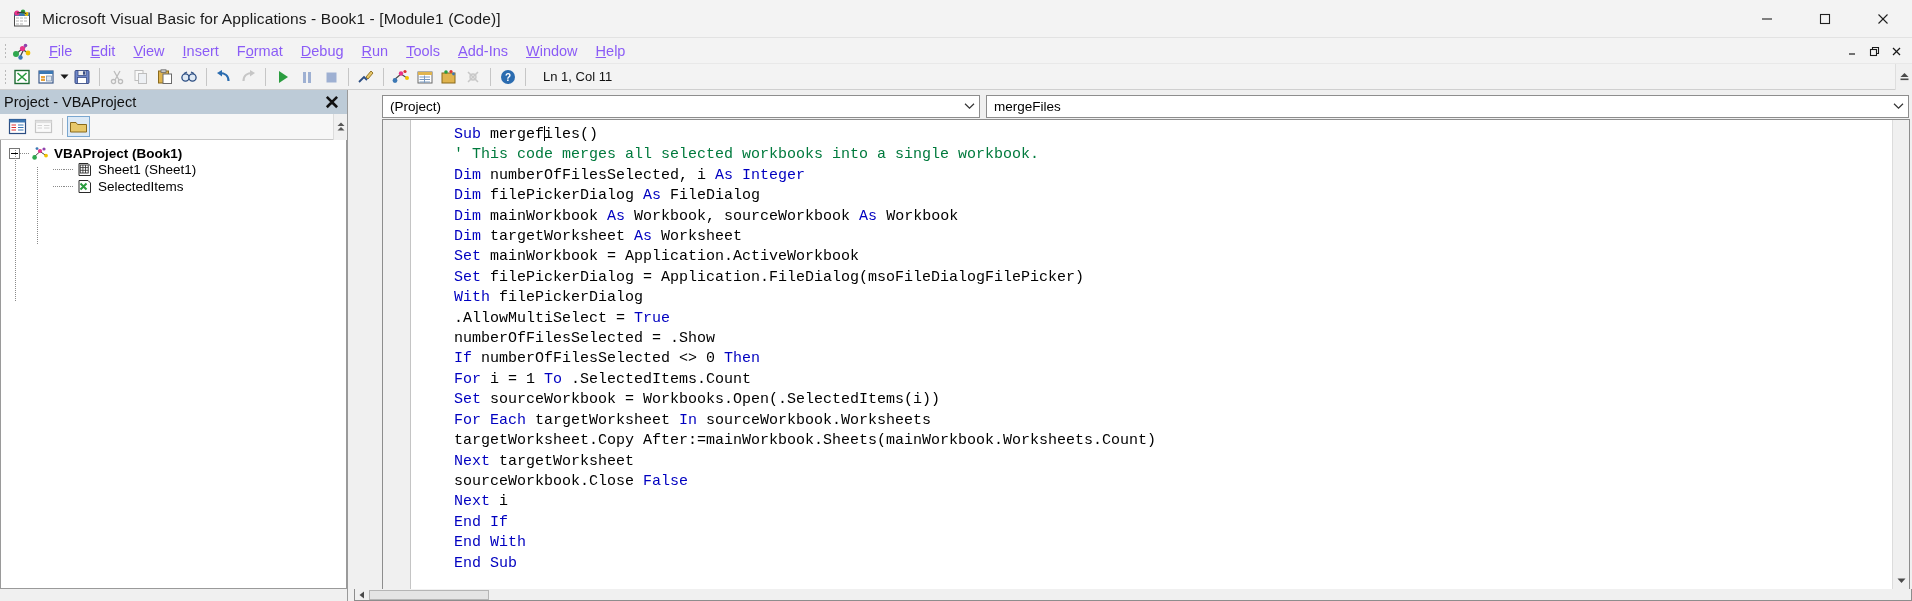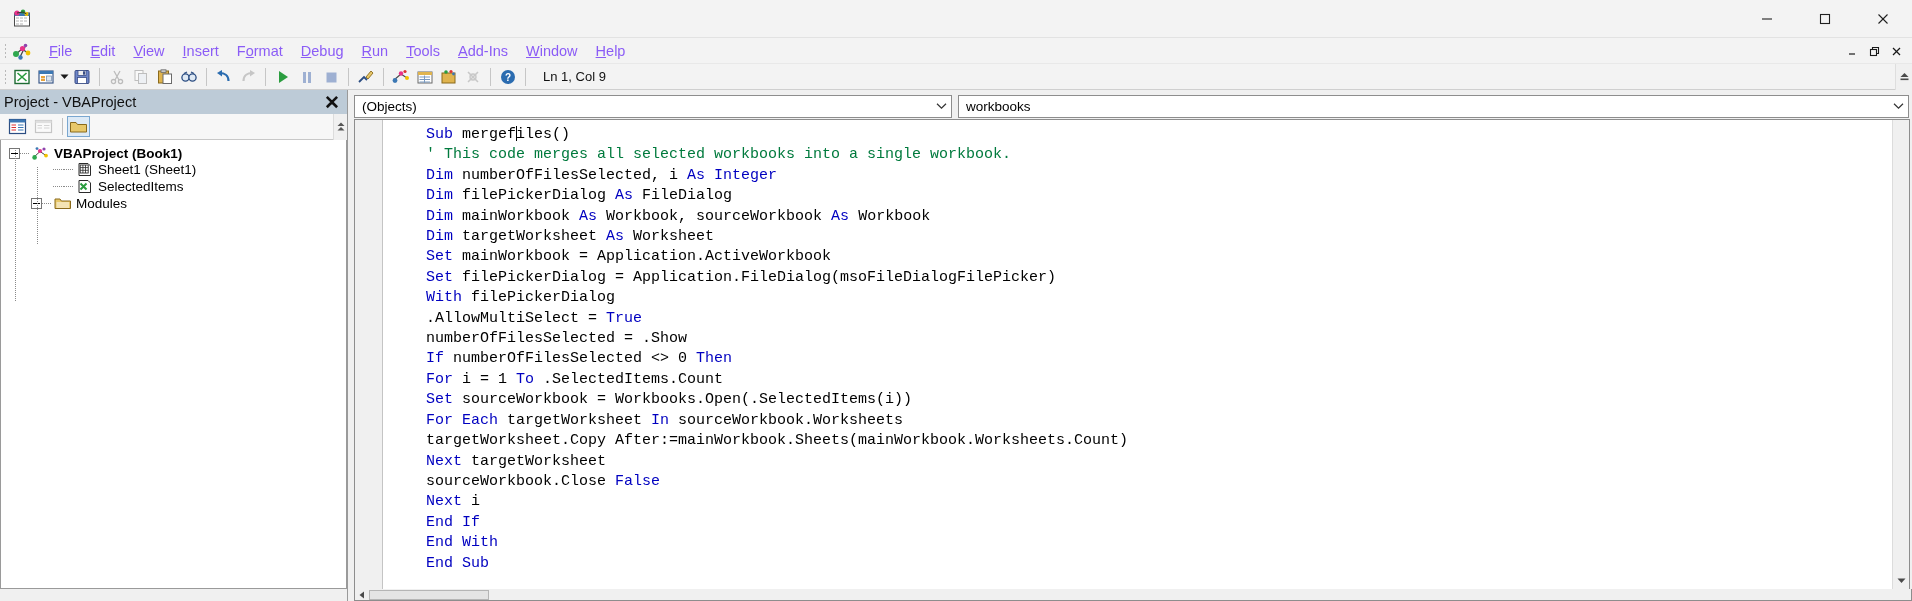--- a/index.html
+++ b/index.html
@@ -112,20 +112,21 @@
     border-left: 1px solid #dedede;
     display: flex; align-items: center; justify-content: center;
   }
 
   
   .body {
     flex: 1 1 auto;
     display: flex;
     min-height: 0;
     background: #f0f0f0;
+    gap: 28px;
   }
 
   
   .projpanel {
     width: 348px; flex: 0 0 348px;
     display: flex; flex-direction: column;
     background: #f0f0f0;
     border-right: 1px solid #9a9a9a;
   }
   .proj-header {
@@ -333,20 +334,21 @@
           <rect x="4" y="14" width="3" height="2"></rect>
             <rect x="8" y="14" width="3" height="2"></rect>
         </g>
         <rect x="2.5" y="4" width="15" height="3" fill="#3c78b4"></rect>
         <circle cx="5" cy="4" r="2.6" fill="#e8338a"></circle>
         <circle cx="11" cy="2.6" r="2.2" fill="#2a9d3f"></circle>
         <circle cx="14.5" cy="5" r="2" fill="#f2c200"></circle>
         <path d="M5 4 L11 3 L14.5 5" stroke="#333" stroke-width="1" fill="none"></path>
       </svg>
     </div>
+    <span class="title-text">Microsoft Visual Basic for Applications - Book1 - [Module1 (Code)]</span>
     <div class="wincontrols">
       <div class="wc">
         <svg width="12" height="12" viewBox="0 0 12 12">
             <line x1="1" y1="6" x2="11" y2="6" stroke="currentColor" stroke-width="1.1"></line>
           </svg>
       </div>
       <div class="wc">
         <svg width="12" height="12" viewBox="0 0 12 12">
             <rect x="1.5" y="1.5" width="9" height="9" fill="none" stroke="currentColor" stroke-width="1.1"></rect>
           </svg>
@@ -552,21 +554,21 @@
 
     <div class="tb-ico">
       <svg width="18" height="18" viewBox="0 0 18 18">
         <circle cx="9" cy="9" r="7" fill="#2b6cb0"></circle>
         <text x="9" y="13" font-size="10" font-family="Liberation Sans, sans-serif" font-weight="bold" fill="#fff" text-anchor="middle">?</text>
       </svg>
     </div>
 
     <div class="tb-sep"></div>
 
-    <div class="statusbox">Ln 1, Col 9</div>
+    <div class="statusbox">Ln 1, Col 11</div>
 
     <div class="vscroll-top">
       <svg width="9" height="11" viewBox="0 0 9 11">
         <polygon points="4.5,1 8.5,5 0.5,5" fill="#4a4a4a"></polygon>
         <rect x="0.5" y="6.5" width="8" height="1.6" fill="#4a4a4a"></rect>
       </svg>
     </div>
   </div>
 
   <div class="body">
@@ -655,51 +657,37 @@
           <div class="trow">
             <div class="tindent" style="flex-basis: 52px;"></div>
             <div class="dots" style="flex-basis: 11px;"></div>
             <div class="dots"></div>
             <div class="ticon"><svg width="18" height="15" viewBox="0 0 18 15">
                 <path d="M3 1.5 L12 1.5 L14.5 4 L14.5 13.5 L3 13.5 Z" fill="#fff" stroke="#2a2a2a" stroke-width="1"></path>
                 <path d="M4.5 4.5 L10.5 10.5 M10.5 4.5 L4.5 10.5" stroke="#2a9d3f" stroke-width="2"></path>
               </svg></div>
             <div class="tlabel">SelectedItems</div>
           </div>
-          <div class="trow">
-            <div class="tindent" style="flex-basis: 30px;"></div>
-            <div class="tbox"></div>
-            <div class="dots"></div>
-            <div class="ticon"><svg width="18" height="15" viewBox="0 0 18 15">
-                <path d="M1 3 L6 3 L7.4 5 L16.5 5 L16.5 12.5 L1 12.5 Z" fill="#e8c86a" stroke="#8a6a1c" stroke-width="1"></path>
-                <g stroke="#fff" stroke-width="1">
-                  <line x1="2.5" y1="7" x2="15" y2="7"></line>
-                  <line x1="2.5" y1="9" x2="15" y2="9"></line>
-                  <line x1="2.5" y1="11" x2="15" y2="11"></line>
-                </g>
-              </svg></div>
-            <div class="tlabel">Modules</div>
-          </div>
           <div style="position: absolute; left: 14px; top: 10px; width: 1px; height: 152px; background-image: linear-gradient(rgb(138, 138, 138) 50%, transparent 50%); background-size: 1px 2px;"></div>
           <div style="position: absolute; left: 36px; top: 27px; width: 1px; height: 78px; background-image: linear-gradient(rgb(138, 138, 138) 50%, transparent 50%); background-size: 1px 2px;"></div>
         </div>
     </div>
 
     <div class="codepane">
       <div class="dd-row">
         <div class="dd left">
-          <span>(Objects)</span>
+          <span>(Project)</span>
           <span class="caret">
             <svg width="11" height="8" viewBox="0 0 11 8">
                 <polyline points="1,1.8 5.5,6.2 10,1.8" fill="none" stroke="#333" stroke-width="1.2"></polyline>
               </svg>
           </span>
         </div>
         <div class="dd right">
-          <span>workbooks</span>
+          <span>mergeFiles</span>
           <span class="caret">
             <svg width="11" height="8" viewBox="0 0 11 8">
                 <polyline points="1,1.8 5.5,6.2 10,1.8" fill="none" stroke="#333" stroke-width="1.2"></polyline>
               </svg>
           </span>
         </div>
       </div>
 
       <div class="codewrap">
         <div class="margin"></div>

